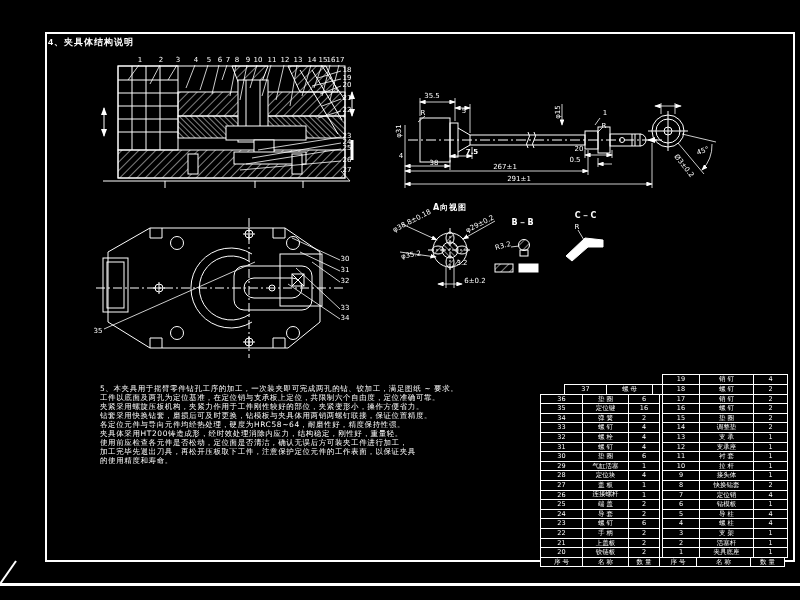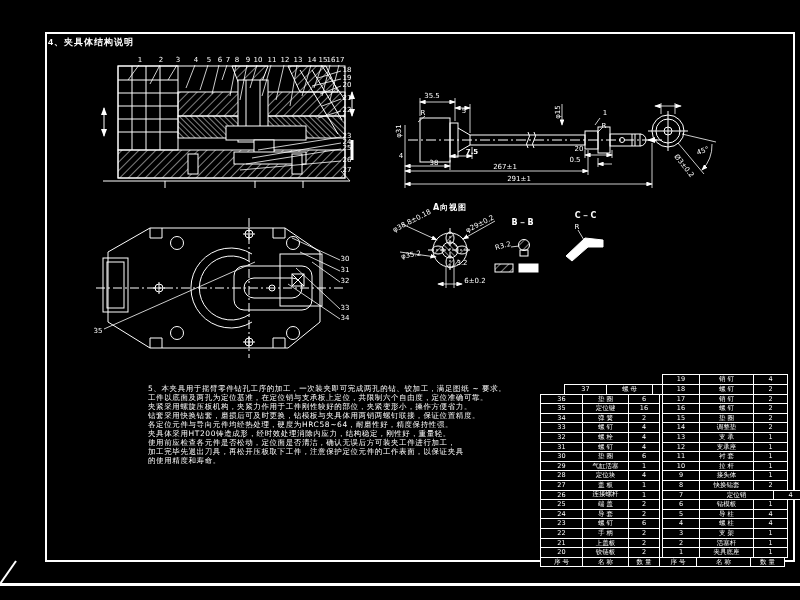--- a/index.html
+++ b/index.html
@@ -3,21 +3,21 @@
 <meta charset="utf-8">
 <style>
   html,body{margin:0;padding:0;background:#000;width:800px;height:600px;overflow:hidden;}
   #stage{position:relative;width:800px;height:600px;background:#000;font-family:"Liberation Sans",sans-serif;}
   #stage svg{position:absolute;left:0;top:0;}
   .txt{position:absolute;color:#fff;white-space:nowrap;}
   .title{font:bold 9px "Liberation Sans",sans-serif;letter-spacing:1px;}
   .dim{font:7px "DejaVu Sans",sans-serif;transform:translate(-50%,-50%);}
   .callout{font:7px "DejaVu Sans",sans-serif;transform:translate(-50%,-50%);}
   .viewlabel{font:bold 8px "DejaVu Sans",sans-serif;transform:translate(-50%,-50%);letter-spacing:1px;}
-  .note-line{position:relative;height:9.0px;color:#fff;font:7.5px "DejaVu Sans",sans-serif;letter-spacing:.6px;overflow:hidden;margin-left:48px;}
+  .note-line{position:relative;height:9.0px;color:#fff;font:7.5px "DejaVu Sans",sans-serif;letter-spacing:.6px;overflow:hidden;}
   #notes{position:absolute;left:100px;top:384px;width:438px;}
   #ptable{position:absolute;left:540px;top:374px;}
   .trow{position:absolute;display:flex;}
   .tcell{box-sizing:border-box;border:1px solid #fff;color:#fff;font:6.5px "DejaVu Sans",sans-serif;
          height:10px;line-height:8px;text-align:center;overflow:hidden;background:#000;}
 </style>
 </head>
 <body>
 
 <div id="stage">
@@ -492,21 +492,21 @@
         <div class="tcell" style="width: 55px; height: 10.6px; margin-left: -1px;">接头体</div>
         <div class="tcell" style="width: 35px; height: 10.6px; margin-left: -1px;">1</div>
       </div>
       <div class="trow" style="left: 122px; top: 106px;">
         <div class="tcell" style="width: 38px; height: 10.6px;">8</div>
         <div class="tcell" style="width: 55px; height: 10.6px; margin-left: -1px;">快换钻套</div>
         <div class="tcell" style="width: 35px; height: 10.6px; margin-left: -1px;">2</div>
       </div>
       <div class="trow" style="left: 122px; top: 115.6px;">
         <div class="tcell" style="width: 38px; height: 10.6px;">7</div>
-        <div class="tcell" style="width: 75px; height: 10.6px; margin-left: -1px;">定位销</div>
+        <div class="tcell" style="width: 55px; height: 10.6px; margin-left: -1px;">定位销</div>
         <div class="tcell" style="width: 35px; height: 10.6px; margin-left: -1px;">4</div>
       </div>
       <div class="trow" style="left: 122px; top: 125.2px;">
         <div class="tcell" style="width: 38px; height: 10.6px;">6</div>
         <div class="tcell" style="width: 55px; height: 10.6px; margin-left: -1px;">钻模板</div>
         <div class="tcell" style="width: 35px; height: 10.6px; margin-left: -1px;">1</div>
       </div>
       <div class="trow" style="left: 122px; top: 134.8px;">
         <div class="tcell" style="width: 38px; height: 10.6px;">5</div>
         <div class="tcell" style="width: 55px; height: 10.6px; margin-left: -1px;">导  柱</div>

